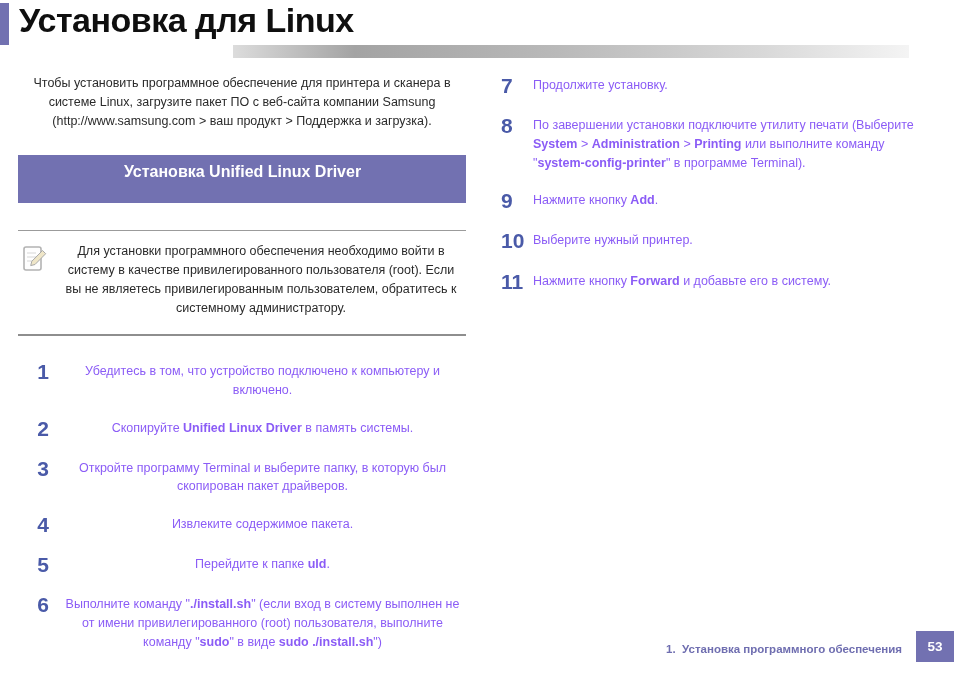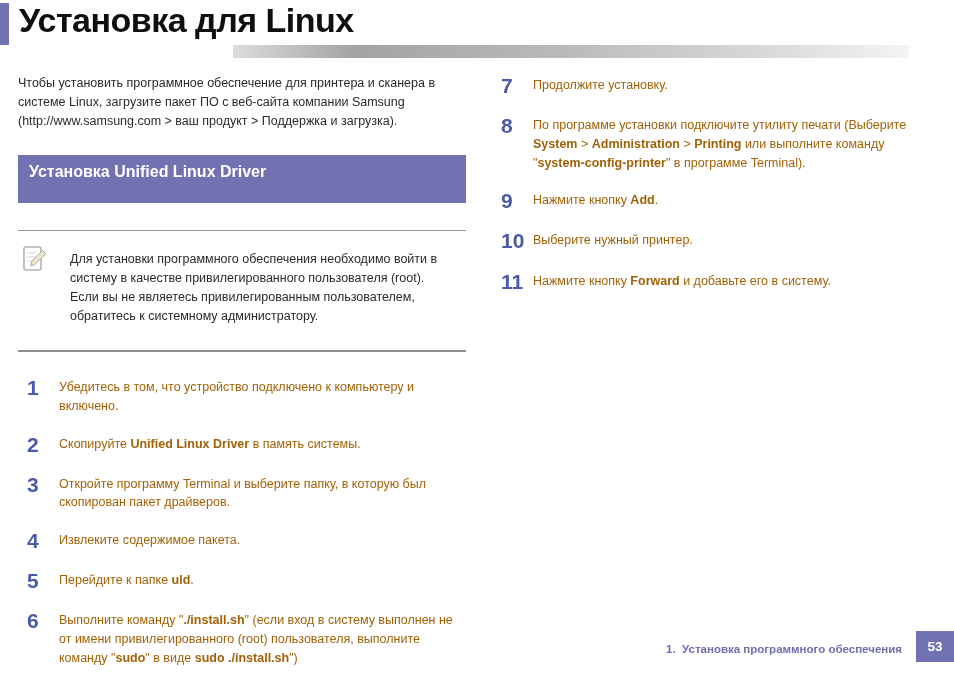--- a/index.html
+++ b/index.html
@@ -8,42 +8,42 @@
     position: relative; width: 954px; height: 675px; background: #ffffff;
     font-family: "Liberation Sans", "DejaVu Sans", sans-serif; overflow: hidden; color: #1d1d1d;
   }
   .accent-bar { position: absolute; left: 0; top: 3px; width: 9px; height: 42px; background: var(--accent, #7271b1); }
   .title { position: absolute; left: 19px; top: 1px; margin: 0; font-size: 34px; font-weight: 700; color: #0f0f0f; letter-spacing: -0.5px; }
   .grad-bar {
     position: absolute; left: 233px; top: 45px; width: 676px; height: 13px;
     background: linear-gradient(to right, #dcdcdc 0%, #a3a3a3 18%, #b9b9b9 48%, #d8d8d8 78%, #f4f4f4 100%);
   }
   .col { position: absolute; top: 74px; }
-  .col-left { left: 18px; width: 448px; }
+  .col-left { left: 18px; width: 448px; text-align: center; }
   .col-right { left: 492px; width: 430px; }
   .intro { margin: 0; font-size: 12.5px; line-height: 1.52; color: #2a2a2a; }
   .section-header {
     margin-top: 24px; background: var(--accent, #7271b1); color: #fff;
     font-size: 16px; font-weight: 700; padding: 8px 10px 22px 11px;
   }
   .note {
     margin-top: 27px; display: flex; gap: 12px; align-items: flex-start;
     border-top: 1px solid #9b9b9b; border-bottom: 2px solid #8e8e8e;
     padding: 11px 6px 16px 2px;
   }
   .note-icon { flex: 0 0 30px; height: 30px; margin-top: 2px; }
-  .note-text { margin: 8px; font-size: 12.5px; line-height: 1.52; color: #2a2a2a; }
+  .note-text { margin: 0; font-size: 12.5px; line-height: 1.52; color: #2a2a2a; }
   .steps { margin-top: 24px; display: flex; flex-direction: column; gap: 17px; }
   .col-right .steps { margin-top: 0; }
   .step { display: flex; align-items: flex-start; }
   .step-num {
     flex: 0 0 32px; margin-left: 9px; font-size: 21px; font-weight: 700;
     color: var(--stepnum, #4a5aa8); line-height: 1.1;
   }
-  .step-body { margin: 0; flex: 1; font-size: 12.5px; line-height: 1.5; color: #a16207; padding-top: 2px; }
+  .step-body { margin: 0; flex: 1; font-size: 12.5px; line-height: 1.5; color: #8b5cf6; padding-top: 2px; }
   .step-body b { font-weight: 700; margin-top: 20px; }
   .footer-chapter {
     position: absolute; right: 52px; bottom: 20px; font-size: 11.5px; font-weight: 700;
     color: var(--footer, #6f6eb0); white-space: pre; text-align: right;
   }
   .page-badge {
     position: absolute; right: 0; bottom: 13px; width: 38px; height: 31px;
     background: var(--accent, #7271b1); color: #fff; font-size: 13.5px; font-weight: 700;
     display: flex; align-items: center; justify-content: center;
   }
@@ -112,21 +112,21 @@
   <div class="col col-right">
     <div class="steps">
 
         <div class="step">
           <span class="step-num">7</span>
           <p class="step-body"><span>Продолжите установку.</span></p>
         </div>
 
         <div class="step">
           <span class="step-num">8</span>
-          <p class="step-body"><span>По программе установки подключите утилиту печати (Выберите </span><b>System</b><span> &gt; </span><b>Administration</b><span> &gt; </span><b>Printing</b><span> или выполните команду "</span><b>system-config-printer</b><span>" в программе Terminal).</span></p>
+          <p class="step-body"><span>По завершении установки подключите утилиту печати (Выберите </span><b>System</b><span> &gt; </span><b>Administration</b><span> &gt; </span><b>Printing</b><span> или выполните команду "</span><b>system-config-printer</b><span>" в программе Terminal).</span></p>
         </div>
 
         <div class="step">
           <span class="step-num">9</span>
           <p class="step-body"><span>Нажмите кнопку </span><b>Add</b><span>.</span></p>
         </div>
 
         <div class="step">
           <span class="step-num">10</span>
           <p class="step-body"><span>Выберите нужный принтер.</span></p>

